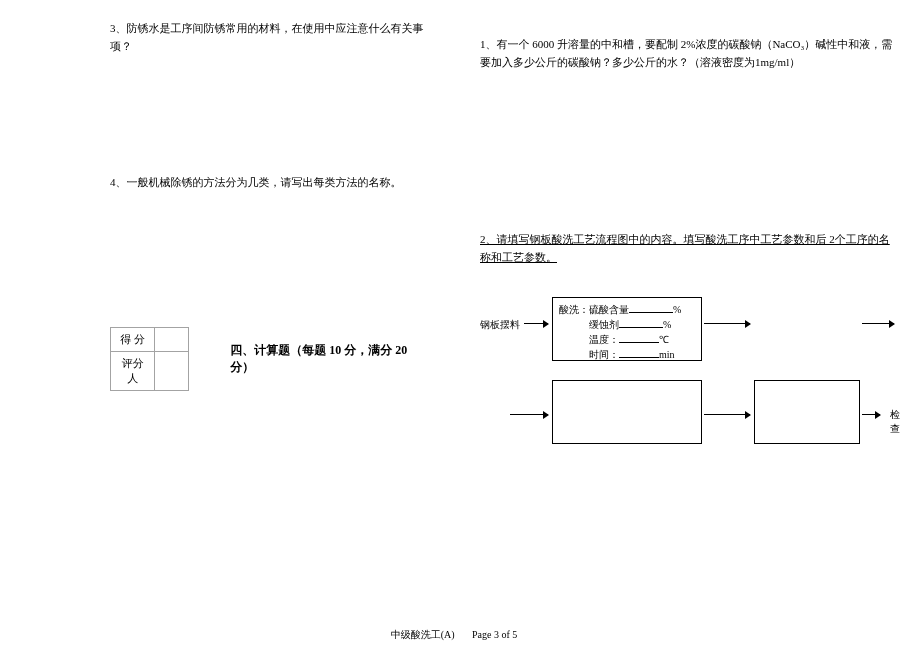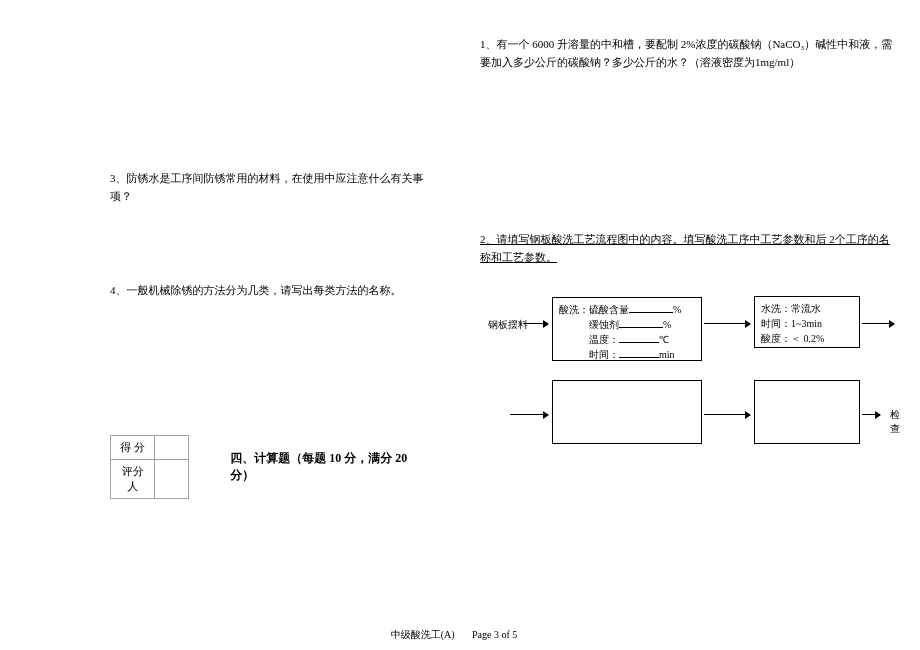--- a/index.html
+++ b/index.html
@@ -19,22 +19,22 @@
       height: 100%;
       padding: 20px 10px 30px 10px;
     }
     .col {
       flex: 1;
       padding: 0 20px;
       position: relative;
     }
     .col-left { padding-left: 100px; padding-right: 30px; }
     .col-right { padding-left: 20px; padding-right: 10px; }
-    .q3 { margin-top: 150px; }
-    .q4 { margin-top: 77px; }
+    .q3 { }
+    .q4 { margin-top: 119px; }
     .q-text { line-height: 1.6; }
     .score-section {
       margin-top: 135px;
       display: flex;
       align-items: center;
       gap: 14px;
     }
     .score-table {
       border-collapse: collapse;
     }
@@ -116,37 +116,32 @@
         </table>
       <div class="section-title">四、计算题（每题 10 分，满分 20 分）</div>
     </div>
   </div>
 
   <div class="col col-right">
     <div class="q1 q-text">1、有一个 6000 升溶量的中和槽，要配制 2%浓度的碳酸钠（NaCO₃）碱性中和液，需要加入多少公斤的碳酸钠？多少公斤的水？（溶液密度为1mg/ml）</div>
     <div class="q2 q-text">2、请填写钢板酸洗工艺流程图中的内容。填写酸洗工序中工艺参数和后 2个工序的名称和工艺参数。</div>
 
     <div class="diagram">
-      <div class="txt" style="left:8px; top:32px;">钢板摆料</div>
+      <div class="txt" style="left:0; top:32px;">钢板摆料</div>
       <div class="arrow-h" style="left:44px; top:37px; width:24px;"></div>
 
       <div class="box" style="left:72px; top:4px; width:150px; height:64px;margin-top:7px;">
         <div><span>酸洗：硫酸含量</span><span class="under"></span><span>%</span></div>
         <div style="padding-left:30px;"><span>缓蚀剂</span><span class="under"></span><span>%</span></div>
         <div style="padding-left:30px;"><span>温度：</span><span class="under-s"></span><span>℃</span></div>
         <div style="padding-left:30px;"><span>时间：</span><span class="under-s"></span><span>min</span></div>
       </div>
 
       <div class="arrow-h" style="left:224px; top:37px; width:46px;"></div>
 
-      <div class="box" style="left:274px; top:10px; width:106px; height:52px;">
-        <div>水洗：常流水</div>
-        <div>时间：1~3min</div>
-        <div>酸度：＜ 0.2%</div>
-      </div>
 
       <div class="arrow-h" style="left:382px; top:37px; width:32px;"></div>
 
       <div class="arrow-h" style="left:30px; top:128px; width:38px;"></div>
       <div class="box" style="left:72px; top:94px; width:150px; height:64px;"></div>
       <div class="arrow-h" style="left:224px; top:128px; width:46px;"></div>
       <div class="box" style="left:274px; top:94px; width:106px; height:64px;"></div>
       <div class="arrow-h" style="left:382px; top:128px; width:18px;"></div>
       <div class="txt" style="left:410px; top:122px;">检查</div>
     </div>

